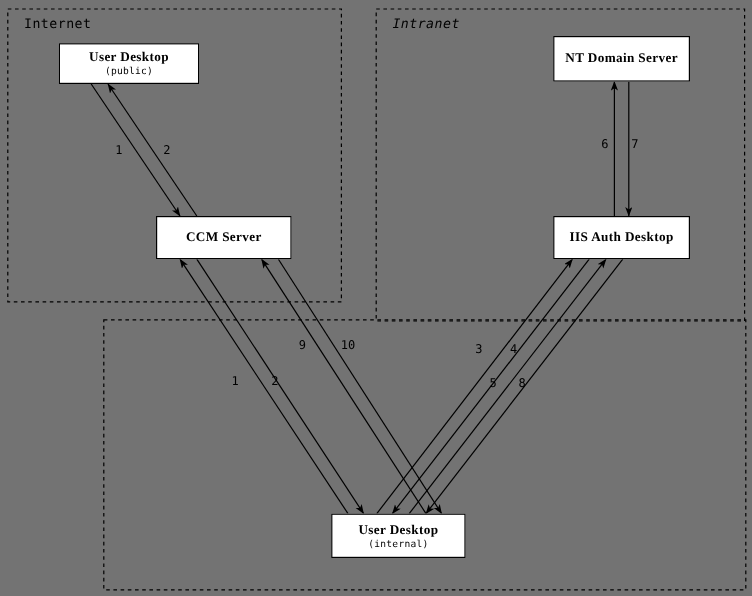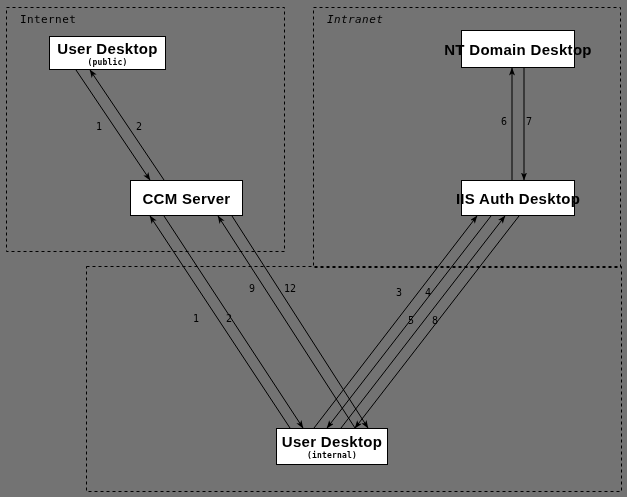--- a/index.html
+++ b/index.html
@@ -35,30 +35,30 @@
     box-sizing: border-box;
     border: 1px solid #000000;
     background: #ffffff;
     display: flex;
     flex-direction: column;
     align-items: center;
     justify-content: center;
     color: #000000;
   }
   .node-title {
-    font-family: Liberation Sans, sans-serif;
-    font-size: 15px;
+    font-family: Liberation Serif, serif;
+    font-size: 11px;
     font-weight: bold;
     letter-spacing: 0.3px;
     white-space: nowrap;
   }
   .node-sub {
     font-family: "DejaVu Sans Mono", "Liberation Mono", monospace;
     font-size: 8px;
-    font-weight: bold;
+    font-weight: normal;
     letter-spacing: 0.2px;
     white-space: nowrap;
     margin-top: 1px;
   }
   .edge-label {
     position: absolute;
     font-family: "DejaVu Sans Mono", "Liberation Mono", monospace;
     font-size: 10px;
     color: #000000;
     white-space: nowrap;
@@ -103,38 +103,38 @@
     </div>
   <div id="nodes">
       <div class="node" style="left: 49px; top: 36px; width: 117px; height: 34px;">
         <div class="node-title">User Desktop</div>
         <div class="node-sub">(public)</div>
       </div>
       <div class="node" style="left: 130px; top: 180px; width: 113px; height: 36px;">
         <div class="node-title">CCM Server</div>
       </div>
       <div class="node" style="left: 461px; top: 30px; width: 114px; height: 38px;">
-        <div class="node-title">NT Domain Desktop</div>
+        <div class="node-title">NT Domain Server</div>
       </div>
       <div class="node" style="left: 461px; top: 180px; width: 114px; height: 36px;">
         <div class="node-title">IIS Auth Desktop</div>
       </div>
       <div class="node" style="left: 276px; top: 428px; width: 112px; height: 37px;">
         <div class="node-title">User Desktop</div>
         <div class="node-sub">(internal)</div>
       </div>
     </div>
   <div id="edge-labels">
       <div class="edge-label" style="left: 99px; top: 126px;">1</div>
       <div class="edge-label" style="left: 139px; top: 126px;">2</div>
       <div class="edge-label" style="left: 504px; top: 121px;">6</div>
       <div class="edge-label" style="left: 529px; top: 121px;">7</div>
       <div class="edge-label" style="left: 196px; top: 318px;">1</div>
       <div class="edge-label" style="left: 229px; top: 318px;">2</div>
       <div class="edge-label" style="left: 252px; top: 288px;">9</div>
-      <div class="edge-label" style="left: 290px; top: 288px;">12</div>
+      <div class="edge-label" style="left: 290px; top: 288px;">10</div>
       <div class="edge-label" style="left: 399px; top: 292px;">3</div>
       <div class="edge-label" style="left: 428px; top: 292px;">4</div>
       <div class="edge-label" style="left: 411px; top: 320px;">5</div>
       <div class="edge-label" style="left: 435px; top: 320px;">8</div>
     </div>
 
 </div>
 
 </body></html>

